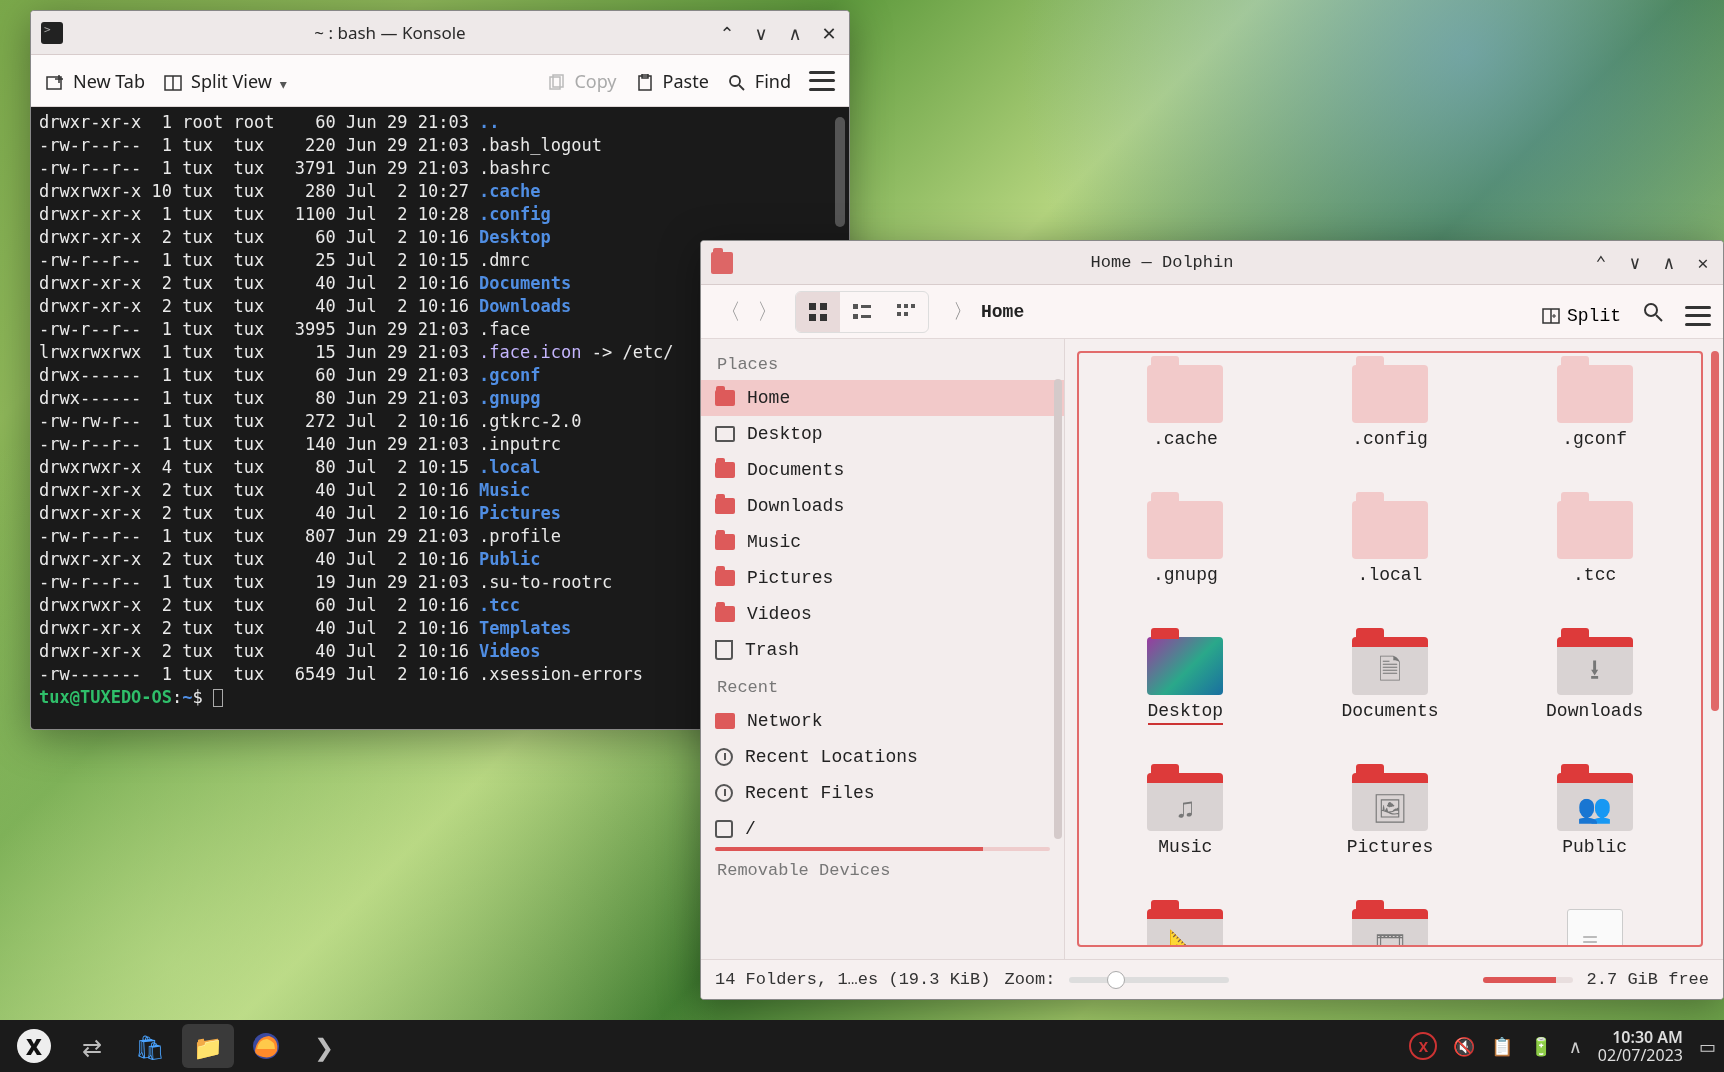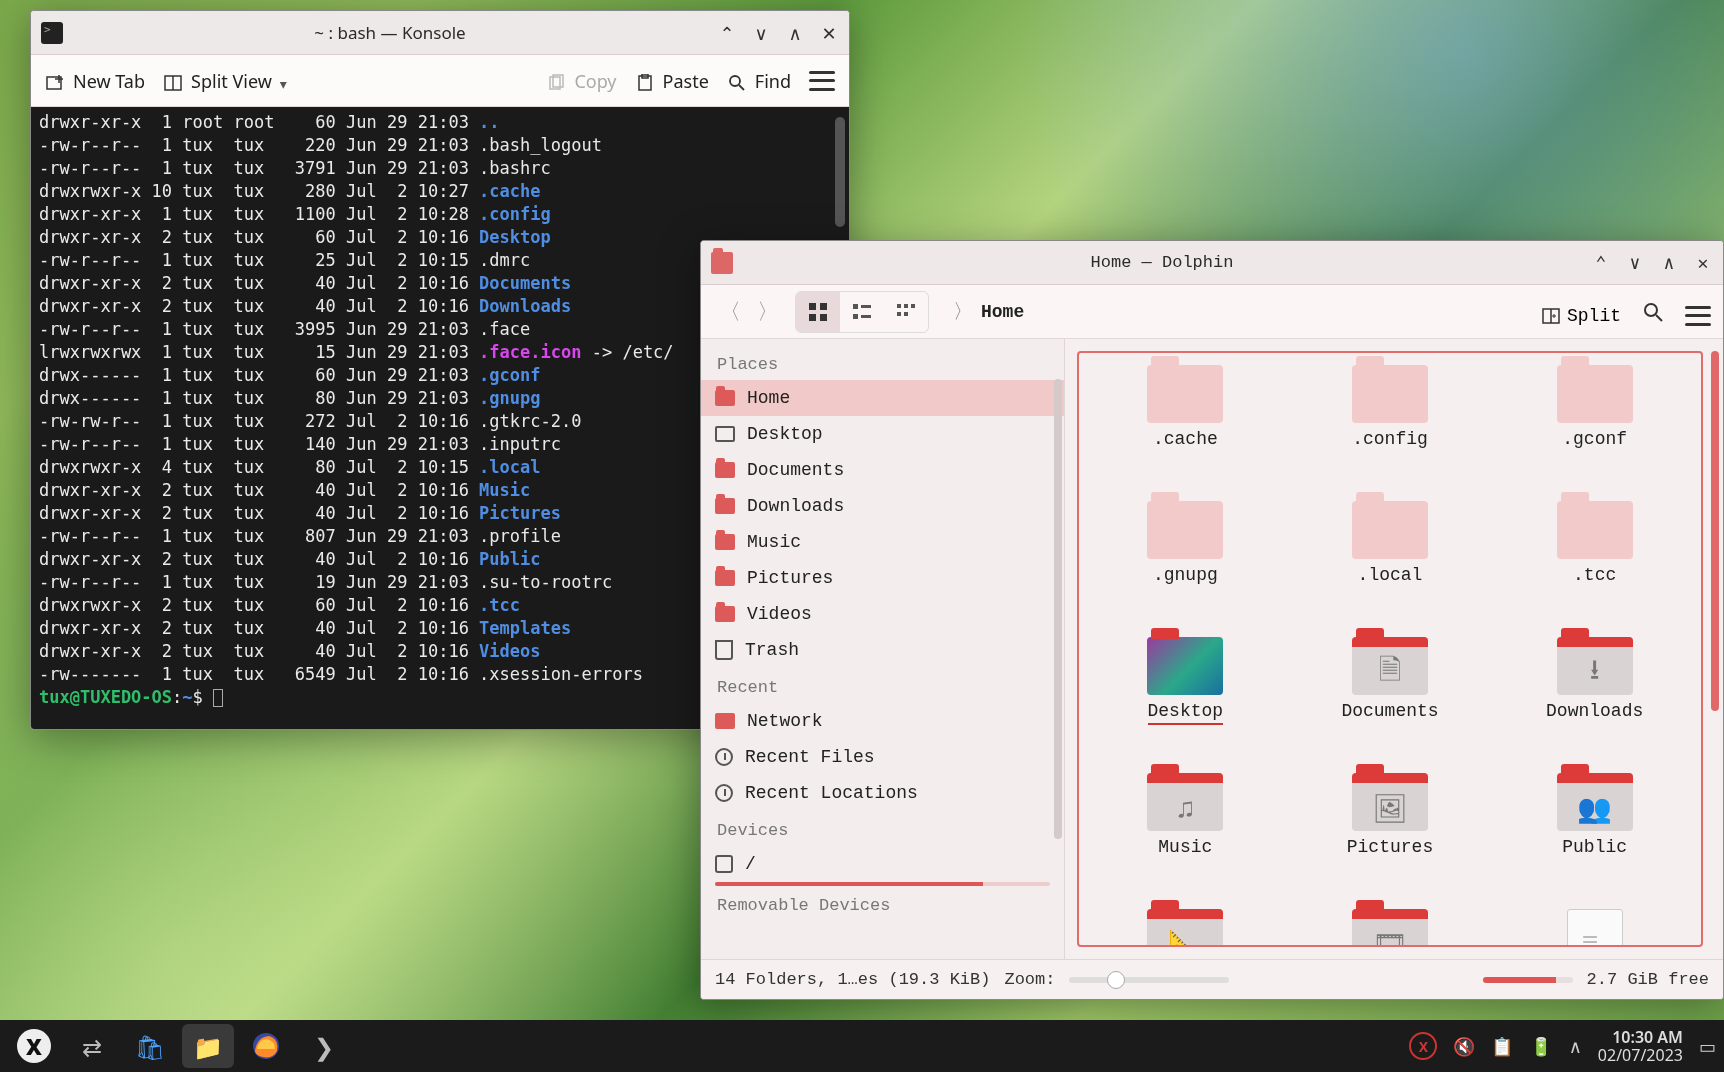--- a/index.html
+++ b/index.html
@@ -58,21 +58,21 @@
 
   .terminal {
     flex:1; background:#1a1a1a; color:#eaeaea; font-family: "DejaVu Sans Mono","Menlo",monospace;
     font-size:17px; line-height:23px; padding:4px 8px; overflow:hidden; white-space:pre;
     position:relative;
   }
   .terminal .sbtrack{position:absolute;right:2px;top:0;bottom:0;width:10px;}
   .terminal .sbthumb{position:absolute;right:2px;top:10px;width:10px;height:110px;background:#555;border-radius:5px;}
 
   .tc-blue{color:#508ee3;font-weight:bold;}
-  .tc-cyan{color:#d946ef;font-weight:bold;}
+  .tc-cyan{color:#c4b5fd;font-weight:normal;}
   .tc-green{color:#2fbf6a;font-weight:bold;}
   .tc-white{color:#e9e9e9;}
 
   
   #dolphin { top: 240px; left: 700px; width: 1024px; height: 760px; background:#f5efef;font-family:Liberation Mono, monospace; }
   #dolphin .tb-icon { background:#d66; border-radius:2px; position:relative;}
   #dolphin .tb-icon::before{content:"";position:absolute;top:-4px;left:2px;width:10px;height:6px;background:#d66;border-radius:2px 2px 0 0;}
 
   .dtoolbar{
     height:54px;background:#fbf5f5;border-bottom:1px solid #e2d8d8;display:flex;align-items:center;padding:0 12px;gap:10px;
@@ -365,27 +365,26 @@
           <div class="ficon trash"></div>
           <span>Trash</span>
         </div>
         <div class="shead">Recent</div>
         <div class="sitem">
           <div class="ficon net"></div>
           <span>Network</span>
         </div>
         <div class="sitem">
           <div class="ficon clock"></div>
+          <span>Recent Locations</span>
+        </div>
+        <div class="sitem">
+          <div class="ficon clock"></div>
           <span>Recent Files</span>
         </div>
-        <div class="sitem">
-          <div class="ficon clock"></div>
-          <span>Recent Locations</span>
-        </div>
-        <div class="shead">Devices</div>
         <div class="sitem">
           <div class="ficon disk"></div>
           <span>/</span>
         </div>
         <div class="fsbar">
           <div style="width: 80%;"></div>
         </div>
         <div class="shead">Removable Devices</div>
       </div>
     <div class="fileview">

